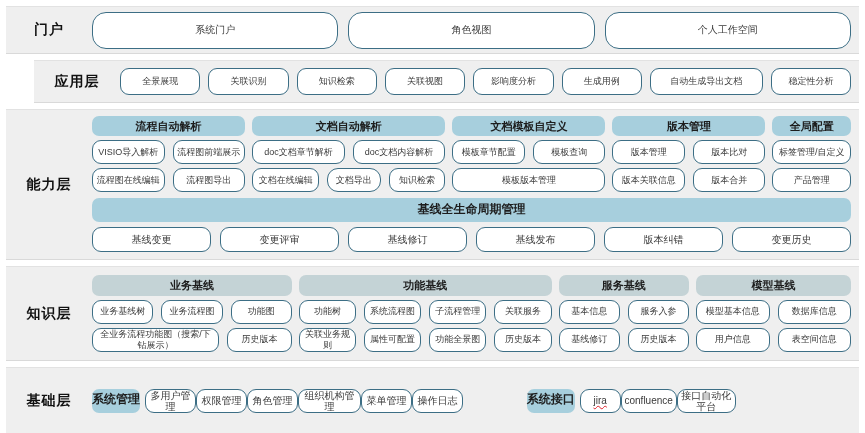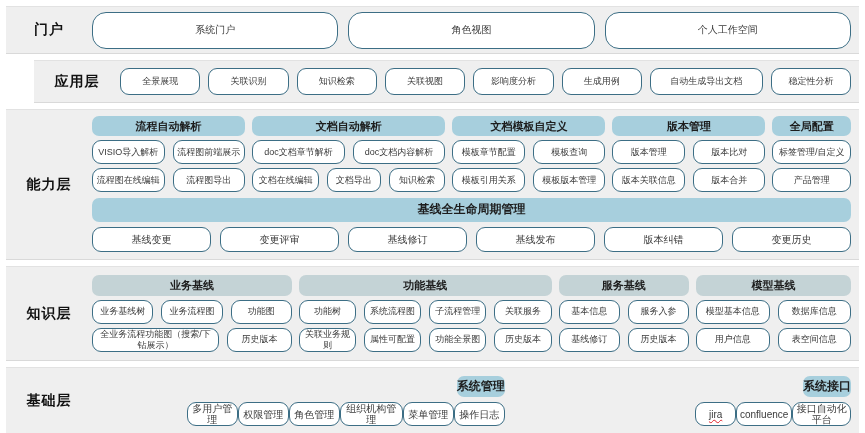--- a/index.html
+++ b/index.html
@@ -65,21 +65,21 @@
   .grow .pill{flex:1 1 0;height:24px;}
 
   
   .wideblock{width:100%;display:flex;flex-direction:column;gap:5px;}
   .wideblock .group-head{font-size:12px;padding:4px 0;}
   .wide-row{display:flex;gap:9px;}
   .wide-row .pill{flex:1 1 0;height:25px;font-size:10px;}
 
   
   .bottom-wrap{display:flex;gap:22px;width:100%;align-items:flex-start;}
-  .bot-group{display:flex;flex-direction:column;gap:5px;align-items:flex-end;}
+  .bot-group{display:flex;gap:5px;}
   .bot-group .group-head{font-size:12px;padding:3px 0;}
   .bot-row{display:flex;}
   .bot-row .pill{flex:1 1 0;height:24px;font-size:10px;}
 
   .spell{
     text-decoration:underline wavy #e0202a;
     text-decoration-skip-ink:none;
     font-family:"Liberation Sans",sans-serif;
   }
   .lc{font-family:"Liberation Sans",sans-serif;}
@@ -136,33 +136,32 @@
         </div>
 
         <div class="group" style="flex:192 1 0;">
           <div class="group-head">文档自动解析</div>
           <div class="grow">
             <div class="pill">doc文档章节解析</div>
             <div class="pill">doc文档内容解析</div>
           </div>
           <div class="grow">
             <div class="pill" style="flex:1.15 1 0;">文档在线编辑</div>
-            <div class="pill" style="flex:0.88 1 0;">文档导出</div>
+            <div class="pill" style="flex:0.88 1 0;border-radius:11px;">文档导出</div>
             <div class="pill" style="flex:0.95 1 0;">知识检索</div>
           </div>
         </div>
 
         <div class="group" style="flex:152 1 0;">
           <div class="group-head">文档模板自定义</div>
           <div class="grow">
             <div class="pill">模板章节配置</div>
             <div class="pill">模板查询</div>
           </div>
           <div class="grow">
-            <div class="pill">模板引用关系</div>
             <div class="pill">模板版本管理</div>
           </div>
         </div>
 
         <div class="group" style="flex:152 1 0;">
           <div class="group-head">版本管理</div>
           <div class="grow">
             <div class="pill">版本管理</div>
             <div class="pill">版本比对</div>
           </div>

